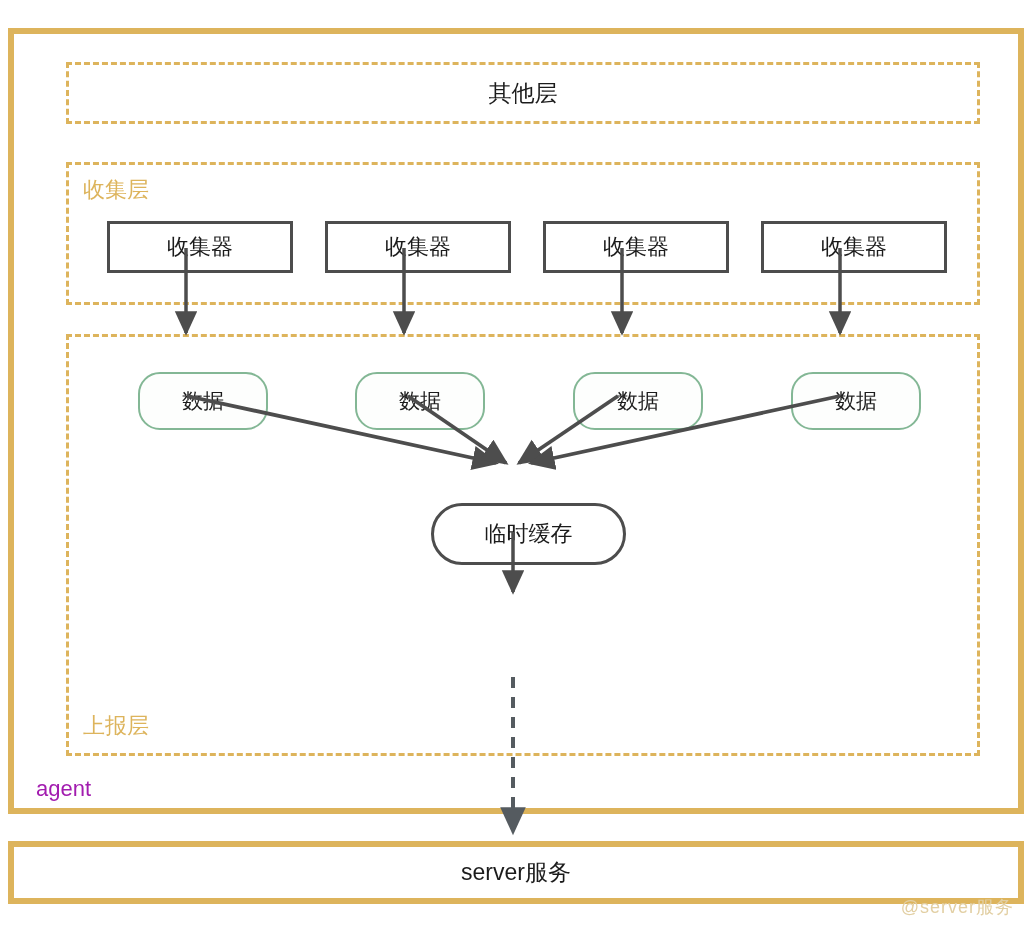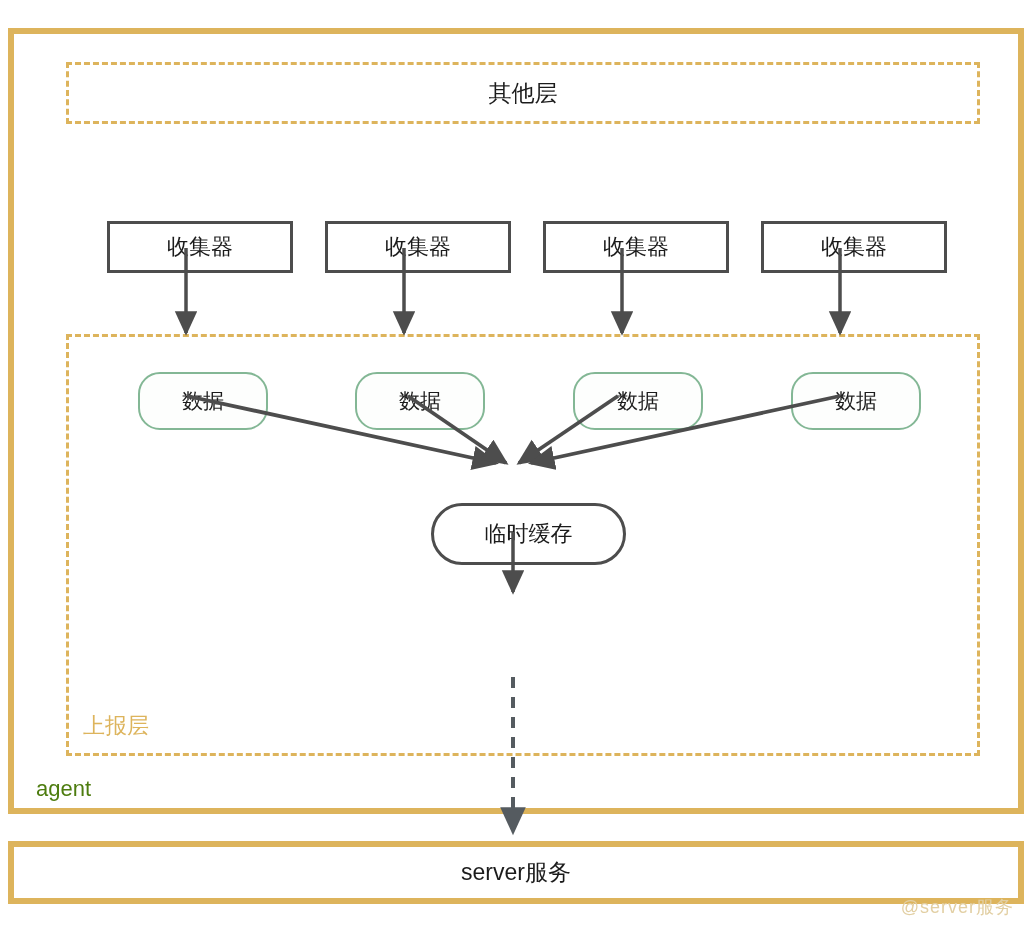--- a/index.html
+++ b/index.html
@@ -14,21 +14,21 @@
   .server-box{
     position:absolute;left:8px;top:841px;width:1016px;height:63px;
     border:6px solid #ddb45c;background:#fff;box-sizing:border-box;
   }
   .server-label{
     position:absolute;left:0;top:0;width:100%;height:100%;
     display:flex;align-items:center;justify-content:center;
     font-size:23px;color:#1b1b1b;
   }
   .agent-label{
-    position:absolute;left:22px;top:742px;font-size:22px;color:#4d7c0f;
+    position:absolute;left:22px;top:742px;font-size:22px;color:#a21caf;
   }
 
   
   .layer{
     position:absolute;border:3px dashed #ddb45c;box-sizing:border-box;background:transparent;
   }
   .layer-other{left:52px;top:28px;width:914px;height:62px;}
   .layer-collect{left:52px;top:128px;width:914px;height:143px;}
   .layer-report{left:52px;top:300px;width:914px;height:422px;}
 
@@ -75,20 +75,23 @@
 <body>
 
 <div id="stage">
 
   <div class="agent-box">
 
     <div class="layer layer-other">
       <div class="layer-title-center">其他层</div>
     </div>
 
+    <div class="layer layer-collect">
+      <div class="layer-tag tag-collect">收集层</div>
+    </div>
 
     <div class="layer layer-report">
       <div class="layer-tag tag-report">上报层</div>
     </div>
 
     <div class="agent-label">agent</div>
 
     <div class="node node-rect collector c1">收集器</div>
     <div class="node node-rect collector c2">收集器</div>
     <div class="node node-rect collector c3">收集器</div>

